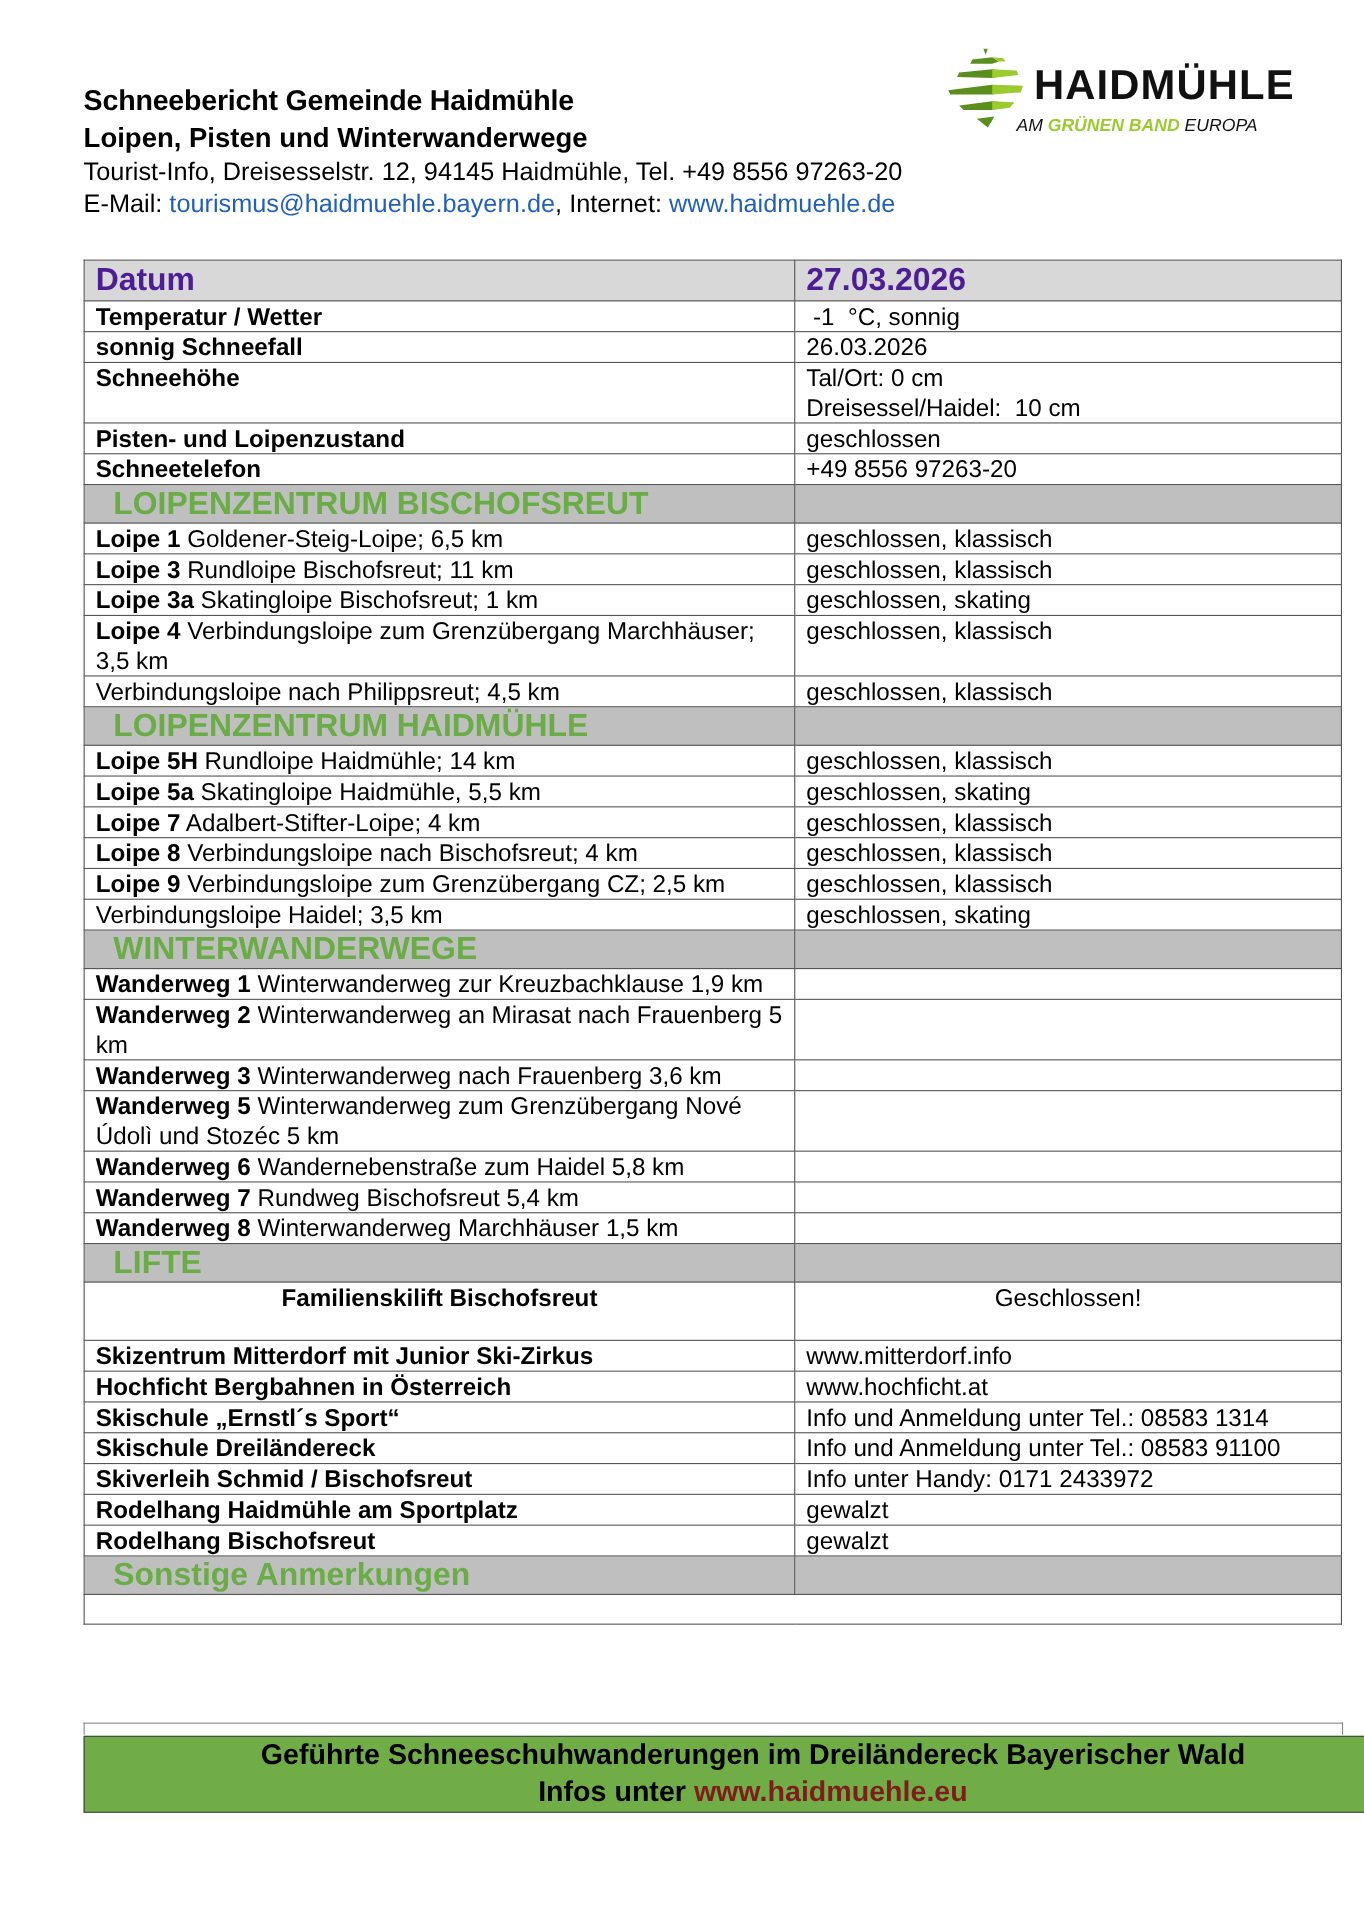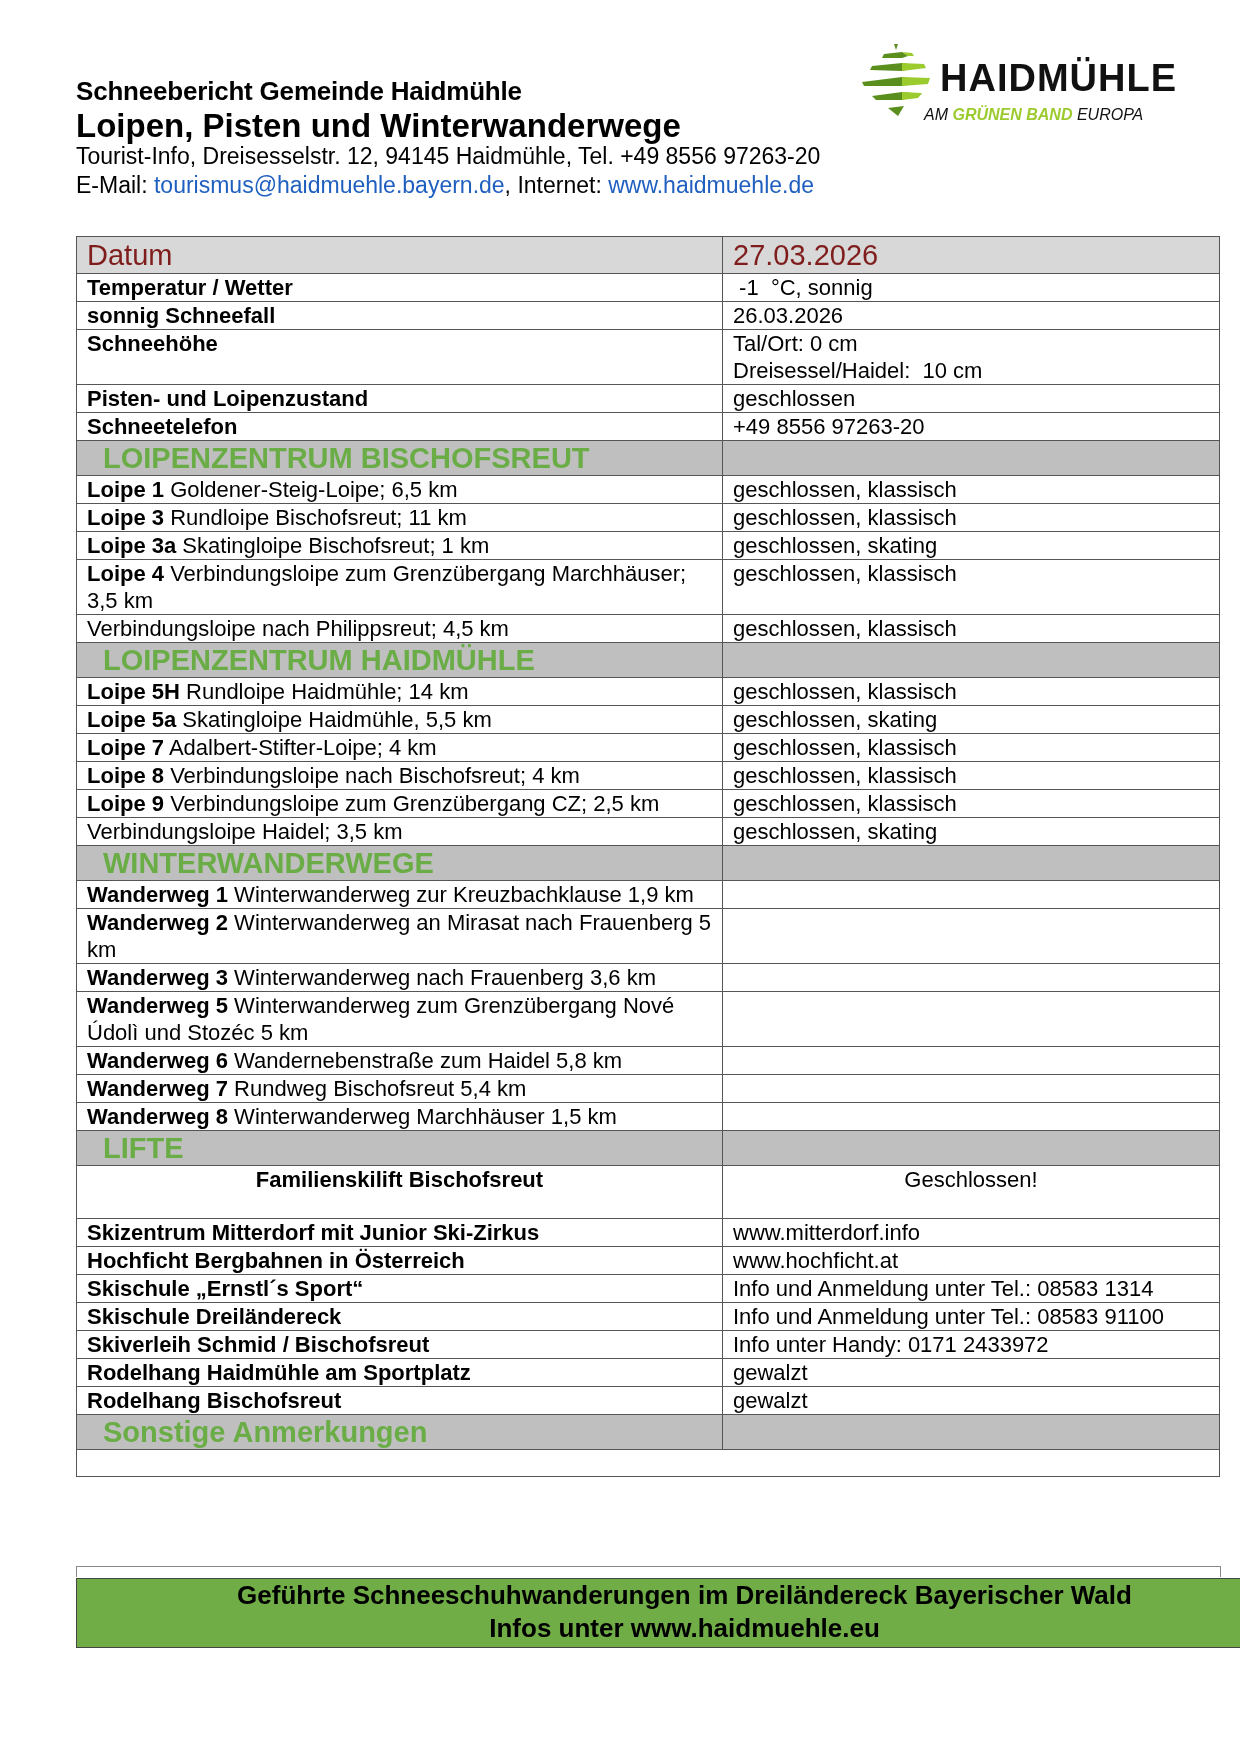--- a/index.html
+++ b/index.html
@@ -1,37 +1,37 @@
 <!DOCTYPE html>
 <html><head>
 <meta charset="utf-8">
 <style>
   html, body { margin:0; padding:0; background:#ffffff; }
   body { width:1240px; height:1754px; position:relative; overflow:hidden;
          font-family:"Liberation Sans", sans-serif; color:#000; }
   .hdr { position:absolute; left:76px; top:72px; }
   .title { font-size:26px; font-weight:bold; line-height:38px; letter-spacing:-0.2px; }
-  .subtitle { font-size:33px; font-weight:bold; line-height:32px; }
+  .subtitle { font-size:25px; font-weight:bold; line-height:32px; }
   .info { font-size:23px; line-height:29px; }
   .link { color:#1f5fbf; }
   .logo { position:absolute; left:862px; top:44px; width:310px; height:80px; }
   .logo .word { position:absolute; left:78px; top:14px; font-size:38px; font-weight:bold; letter-spacing:1px; color:#111; line-height:40px; }
   .logo .tag { position:absolute; left:62px; top:62px; font-size:16px; font-style:italic; color:#111; white-space:nowrap; }
   .logo .tag b { color:#9ccb2e; font-weight:bold; }
   table.rep { position:absolute; left:76px; top:236px; width:1144px; border-collapse:collapse; table-layout:fixed; }
   table.rep td { border:1.5px solid #555; padding:0 10px; font-size:22px; line-height:27px; vertical-align:top; }
   table.rep col.c1 { width:646px; }
   table.rep td.lbl { font-weight:bold;margin-left:40px; }
-  table.rep tr.head td { background:#d8d8d8; color:#7f1d1d; font-weight:normal; font-size:29px; line-height:36px; }
+  table.rep tr.head td { background:#d8d8d8; color:#4c1d95; font-weight:bold; font-size:29px; line-height:36px; }
   table.rep tr.sec td { background:#bfbfbf; color:#6aad46; font-weight:bold; font-size:29px; line-height:34px;padding-left:26px; }
   table.rep tr.blank td { height:26px; }
   table.rep tr.tall td { height:52px;text-align:center; }
   .banner { position:absolute; left:76px; top:1578px; width:1143px; height:68px; background:#70ad47;
             border:1.5px solid #444; text-align:center; font-weight:bold; font-size:26px; line-height:33px;padding-left:36px; }
-  .banner .link { color:#000000; }
+  .banner .link { color:#7f1d1d; }
   .gap { position:absolute; left:76px; top:1566px; width:1143px; height:10px; border:1.5px solid #888; border-bottom:none; }
 </style>
 </head>
 <body>
 
 <div class="hdr">
   <div class="title">Schneebericht Gemeinde Haidmühle</div>
   <div class="subtitle">Loipen, Pisten und Winterwanderwege</div>
   <div class="info">Tourist-Info, Dreisesselstr. 12, 94145 Haidmühle, Tel. +49 8556 97263-20</div>
   <div class="info"><span>E-Mail: </span><span class="link">tourismus@haidmuehle.bayern.de</span><span>, Internet: </span><span class="link">www.haidmuehle.de</span></div>

